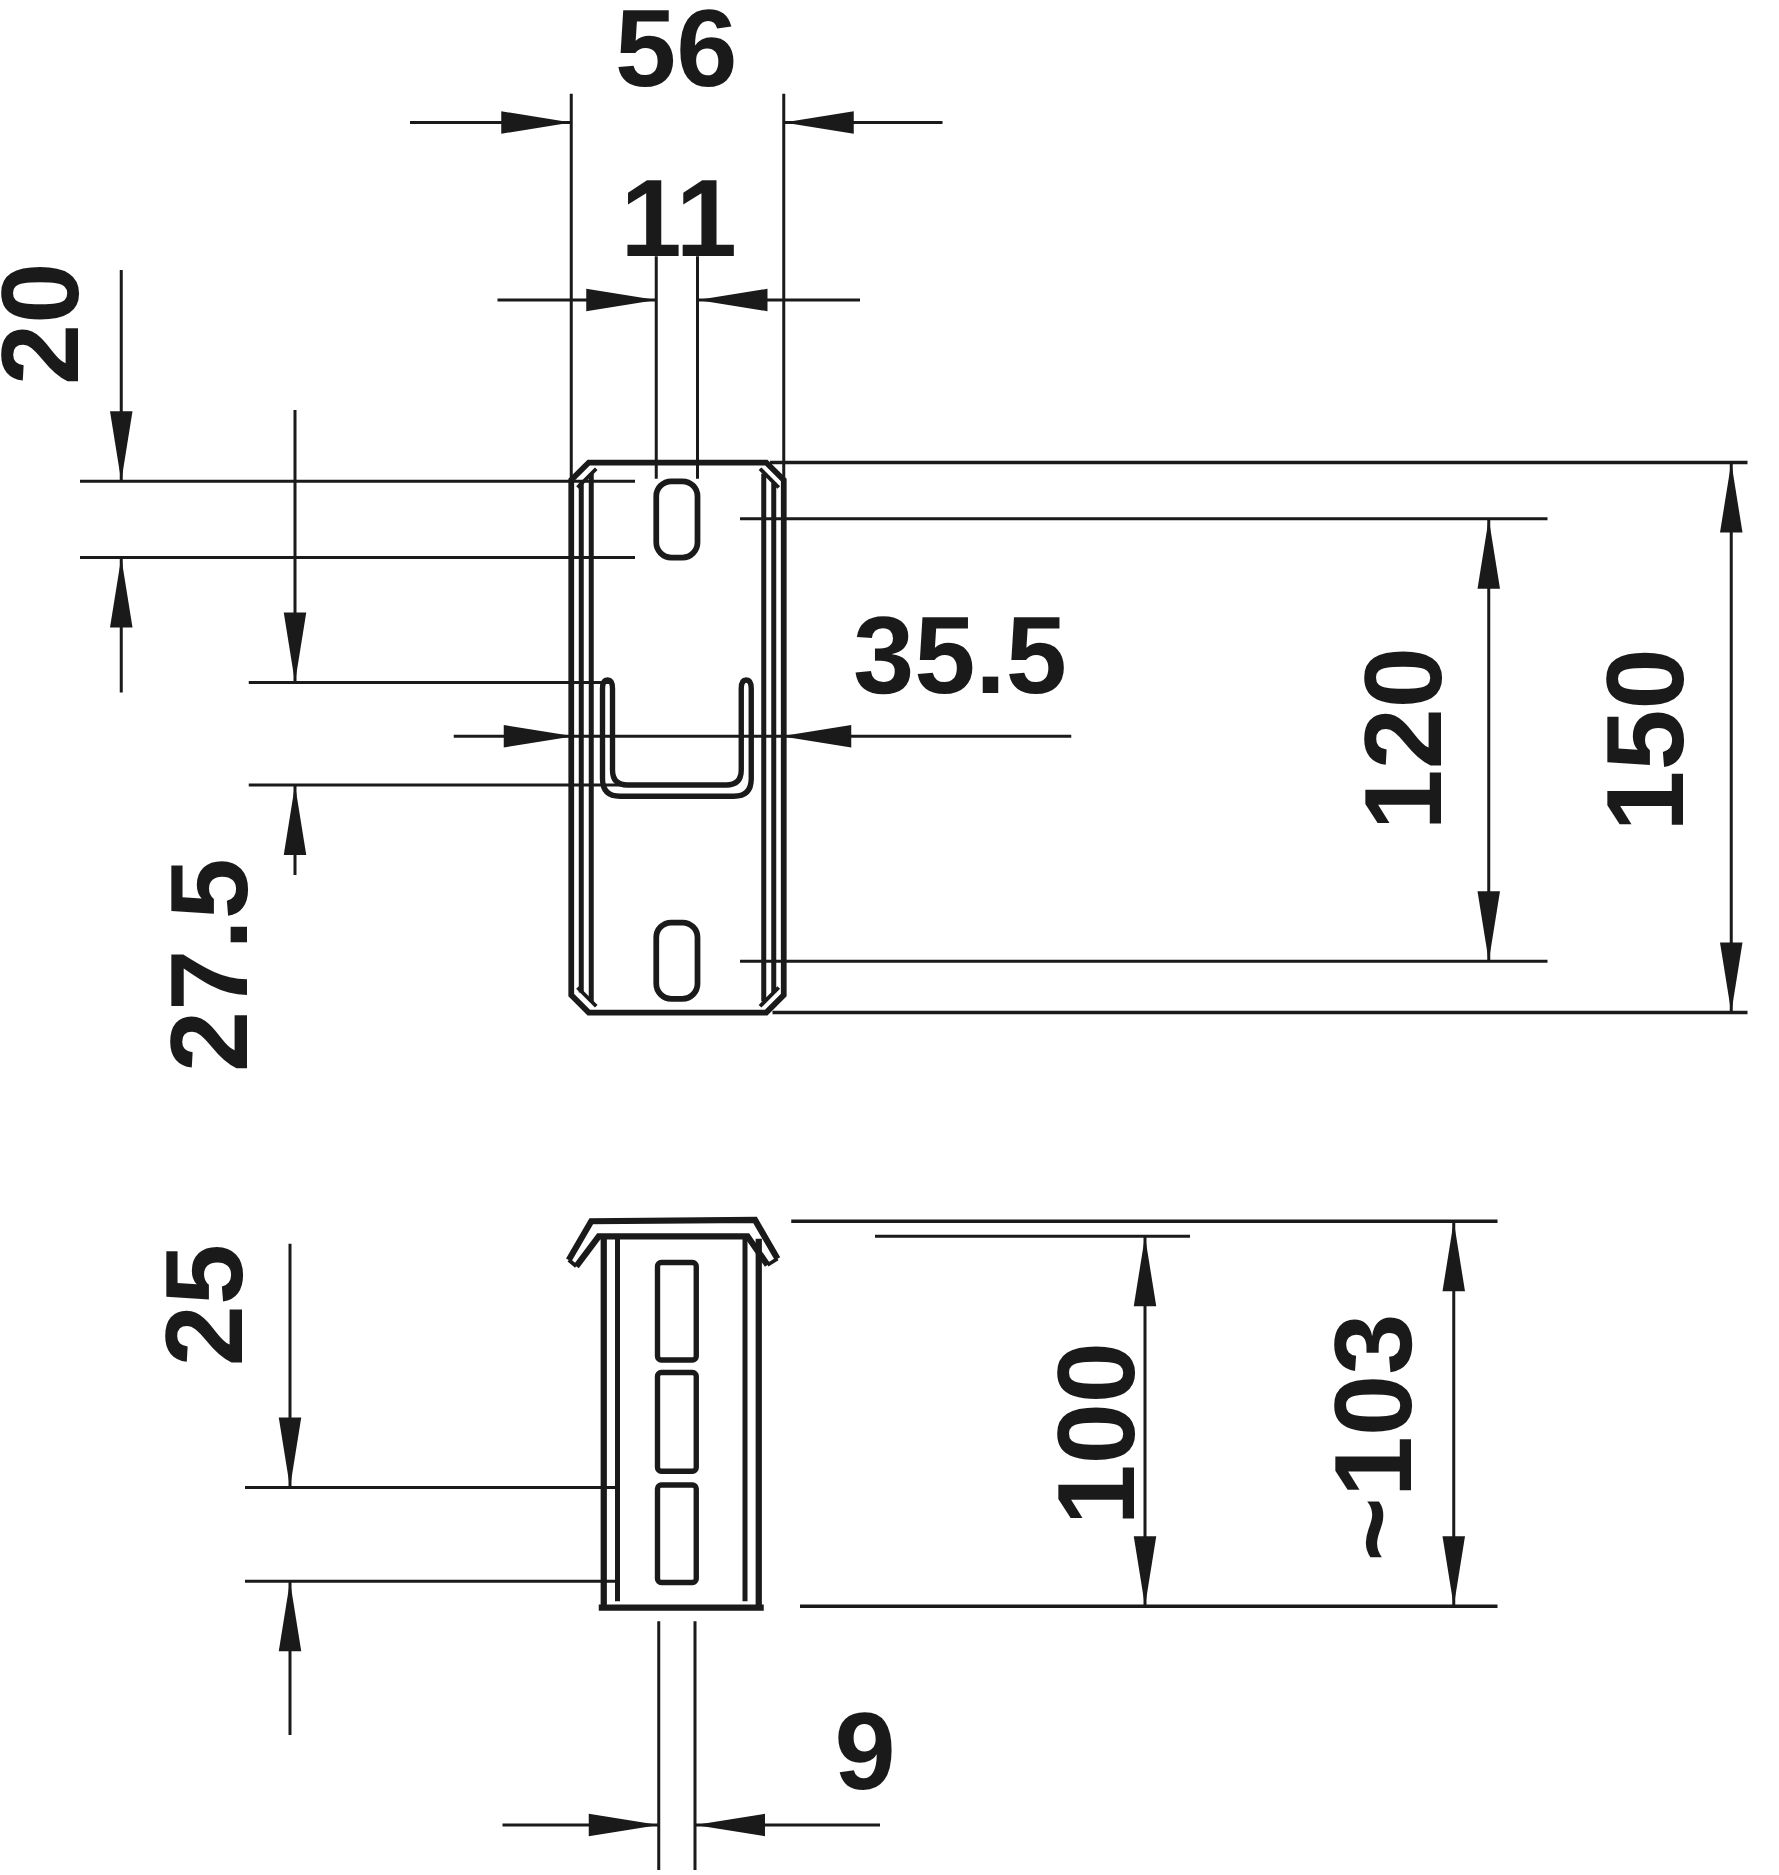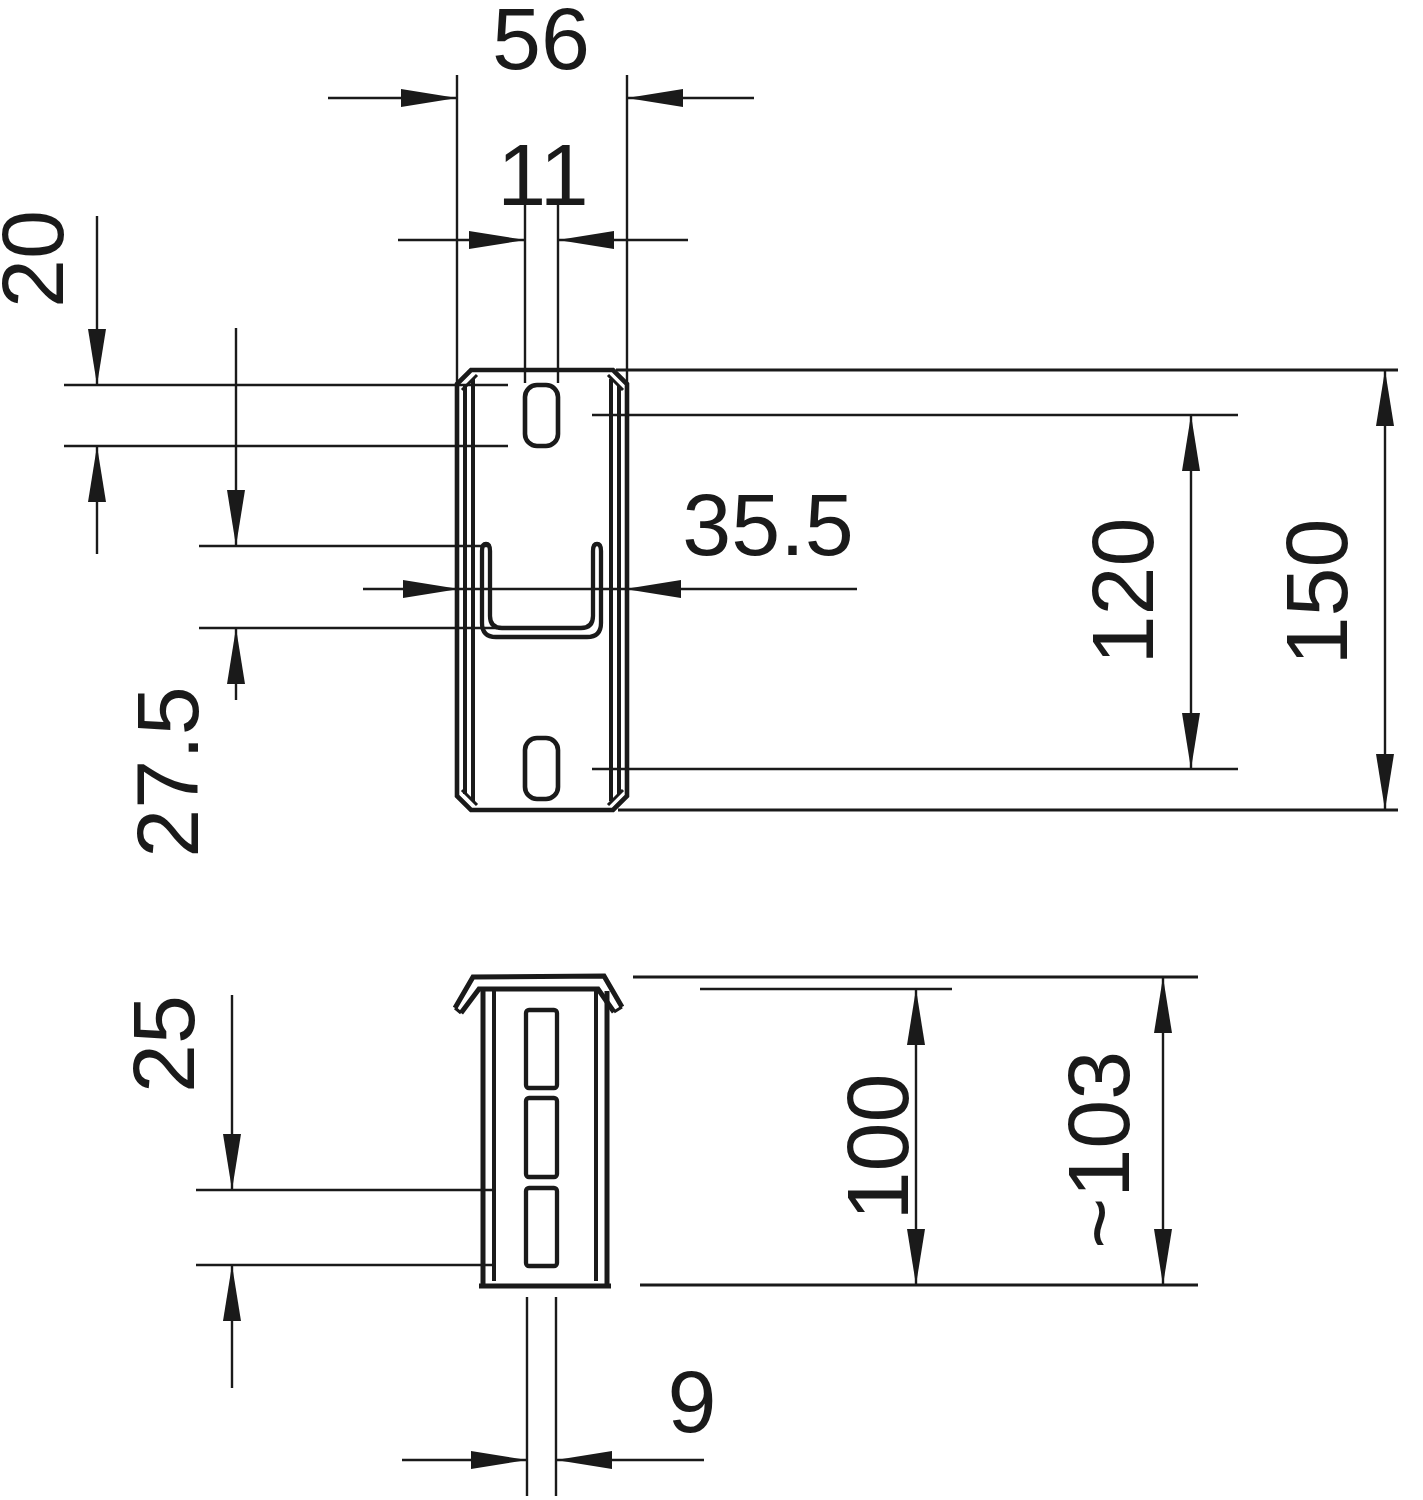--- a/index.html
+++ b/index.html
@@ -1,16 +1,16 @@
 <!DOCTYPE html>
 <html><head>
 <meta charset="utf-8">
 <style>
   html,body{margin:0;padding:0;background:#fff;}
-  .stage{position:relative;width:1423px;height:1500px;background:#fff;overflow:hidden;}
+  .stage{position:relative;width:1423px;height:1500px;background:#fff;overflow:hidden;font-weight:bold;}
   svg{display:block;}
   text{font-family:"Liberation Sans",sans-serif;font-size:88px;fill:#1a1a1a;}
   .ln{stroke:#1a1a1a;stroke-width:2.4;fill:none;}
   .ln-med{stroke:#1a1a1a;stroke-width:2.8;fill:none;}
   .part{stroke:#1a1a1a;stroke-width:4.6;fill:none;stroke-linejoin:miter;}
   .part-thin{stroke:#1a1a1a;stroke-width:4;fill:none;}
   .part-light{stroke:#1a1a1a;stroke-width:3;fill:none;}
   .part-heavy{stroke:#1a1a1a;stroke-width:5;fill:none;}
   .arr{fill:#1a1a1a;stroke:none;}
 </style>

